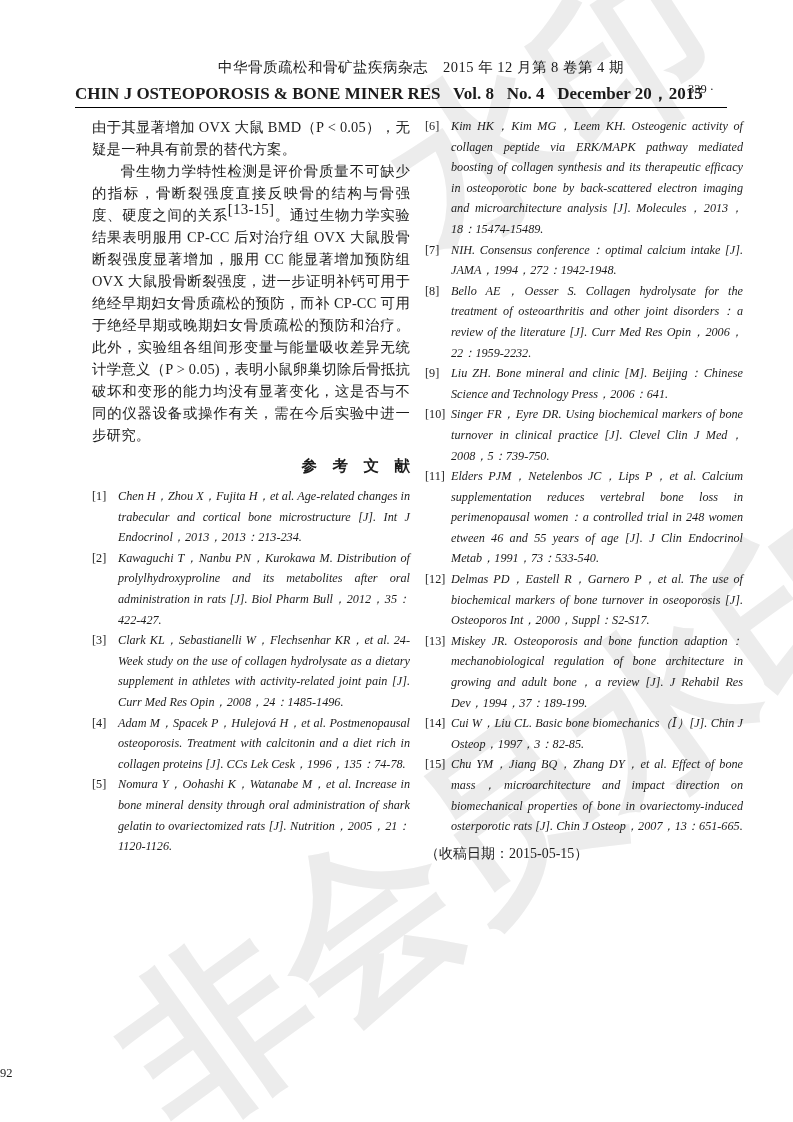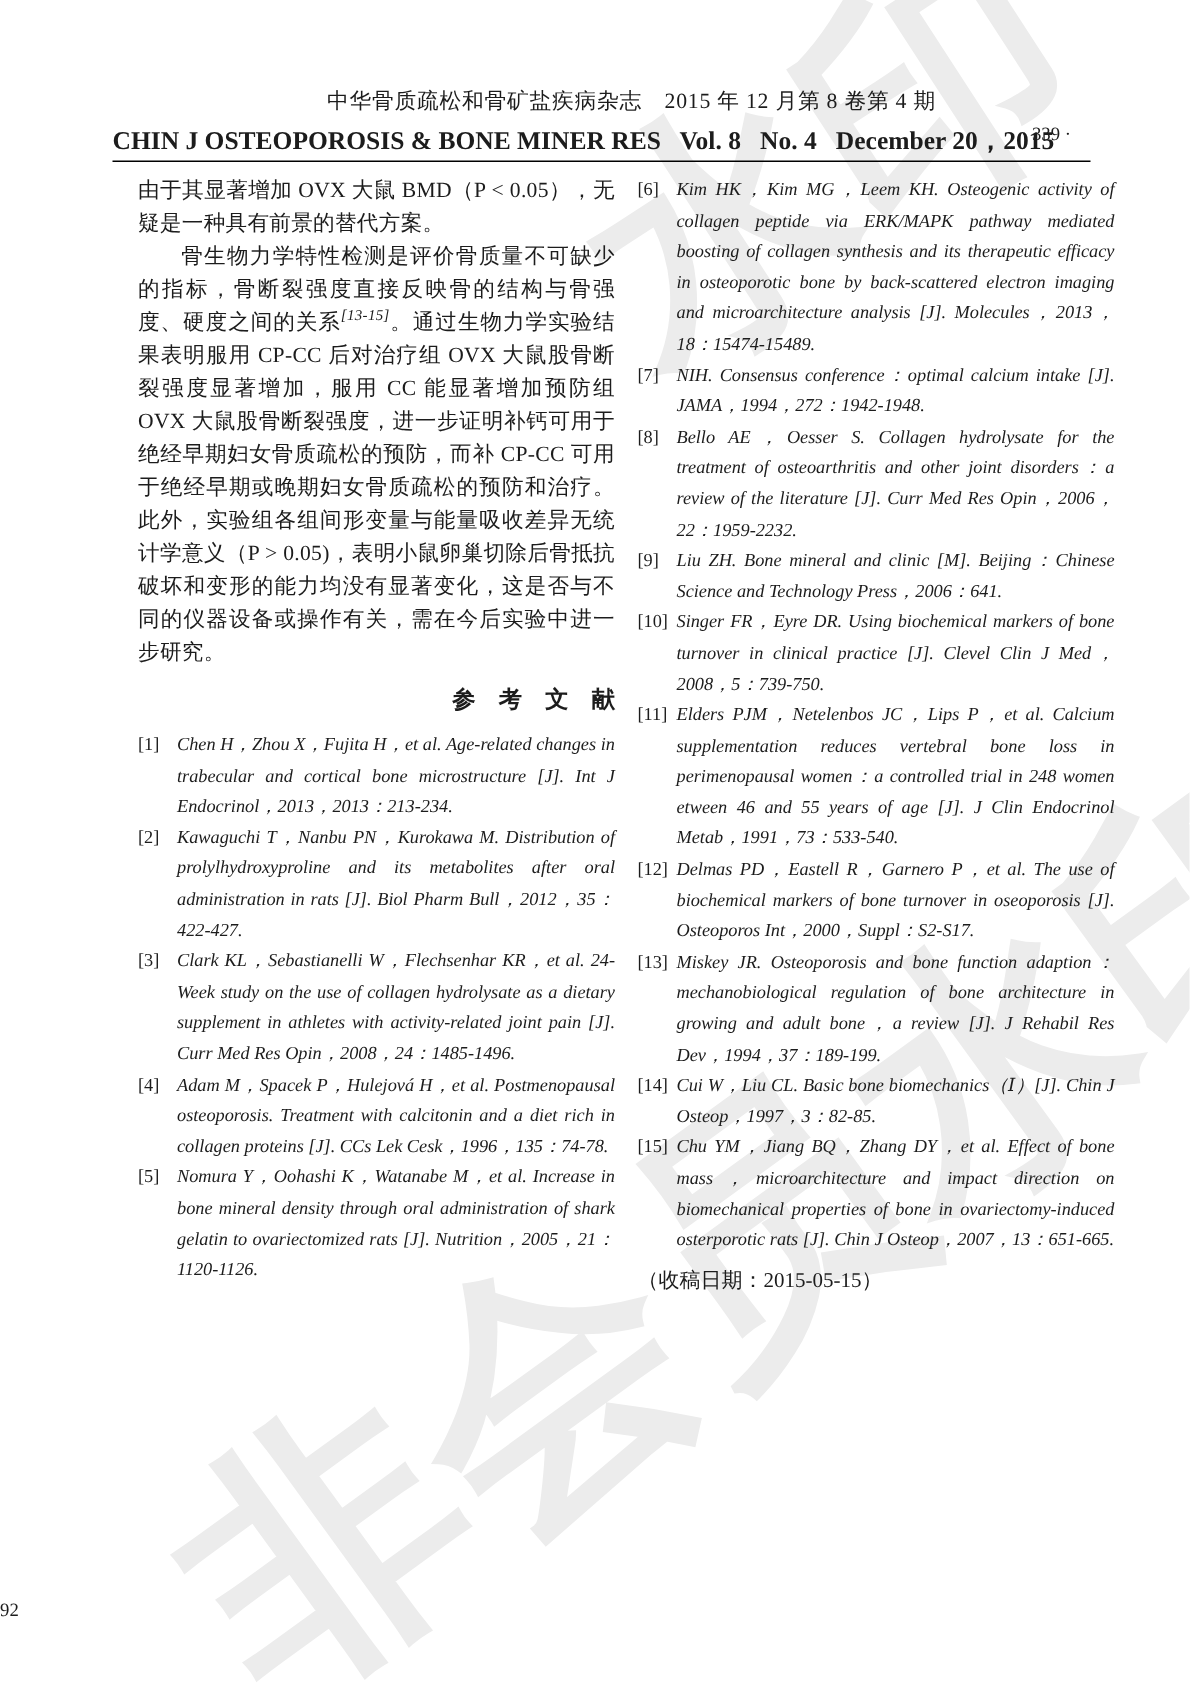--- a/index.html
+++ b/index.html
@@ -26,21 +26,21 @@
   }
   .page-marker { position:absolute; right:13px; top:0; font-size:12.5px; font-weight:normal; }
   .header-rule { border-top:1.6px solid #000; margin-top:7px; }
   .columns { position:absolute; left:92px; top:116px; width:652px; display:flex; gap:15px; }
   .col { width:318px; }
   .para {
     margin:0; font-size:14.4px; line-height:22px; text-align:justify;
     letter-spacing:0.2px;
   }
   .para.indent { text-indent:2em; }
-  .supref { font-size:10px; vertical-align:super; line-height:0;font-style:italic; }
+  .supref { font-size:15px; vertical-align:super; line-height:0; }
   .refs-heading {
     margin:10px 0 9px 0; text-align:right; font-size:15.5px; font-weight:bold;
   }
   .ref { display:flex; font-size:12.2px; line-height:20.6px; }
   .ref-label { flex:0 0 26px; }
   .ref-text { flex:1; text-align:justify;font-style:italic; }
   .received {
     margin-top:8px; text-align:left; padding-right:16px; font-size:14px;
   }
   .footer {

